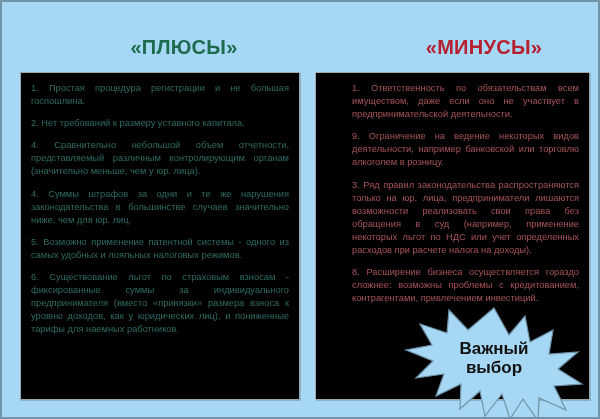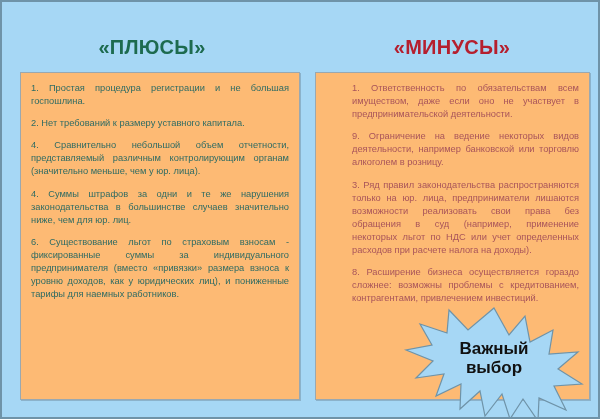--- a/index.html
+++ b/index.html
@@ -44,40 +44,41 @@
     color: #2b2b2b;
     white-space: nowrap;
   }
   .subtitle {
     position: absolute;
     top: 34px;
     font-size: 20px;
     font-weight: bold;
     letter-spacing: 0.3px;
     white-space: nowrap;
+    margin-left: 32px;
   }
   .subtitle-plus {
     left: 0;
     width: 300px;
     text-align: center;
     color: #1d6b4f;
   }
   .subtitle-minus {
     left: 300px;
     width: 300px;
     text-align: center;
     color: #b51f2e;
   }
 
   
   .panel {
     position: absolute;
     box-sizing: border-box;
     top: 70px;
-    background: #fdba74;
+    background: #000000;
     border: 1px solid #9aa8b0;
     box-shadow: 1px 1px 0 rgba(90,110,125,0.35);
     padding: 9px 10px 6px 10px;
     overflow: hidden;
   }
   .panel-plus {
     left: 18px;
     width: 280px;
     height: 328px;
   }
@@ -135,20 +136,21 @@
   <div class="header">
     <div class="subtitle subtitle-plus">«ПЛЮСЫ»</div>
     <div class="subtitle subtitle-minus">«МИНУСЫ»</div>
   </div>
 
   <div class="panel panel-plus">
     <p class="item">1. Простая процедура регистрации и не большая госпошлина.</p>
     <p class="item">2. Нет требований к размеру уставного капитала.</p>
     <p class="item">4. Сравнительно небольшой объем отчетности, представляемый различным контролирующим органам (значительно меньше, чем у юр. лица).</p>
     <p class="item">4. Суммы штрафов за одни и те же нарушения законодательства в большинстве случаев значительно ниже, чем для юр. лиц.</p>
+    <p class="item">5. Возможно применение патентной системы - одного из самых удобных и лояльных налоговых режимов.</p>
     <p class="item">6. Существование льгот по страховым взносам - фиксированные суммы за индивидуального предпринимателя (вместо «привязки» размера взноса к уровню доходов, как у юридических лиц), и пониженные тарифы для наемных работников.</p>
   </div>
 
   <div class="panel panel-minus">
     <p class="item">1. Ответственность по обязательствам  всем имуществом, даже если оно не участвует в предпринимательской деятельности.</p>
     <p class="item">9. Ограничение на ведение некоторых видов деятельности, например банковской или торговлю алкоголем в розницу.</p>
     <p class="item">3. Ряд правил законодательства распространяются только на юр. лица, предприниматели лишаются возможности реализовать свои права без обращения в суд (например, применение некоторых льгот по НДС или учет определенных расходов при расчете налога на доходы).</p>
     <p class="item">8. Расширение бизнеса осуществляется гораздо сложнее: возможны проблемы с кредитованием, контрагентами, привлечением инвестиций.</p>
   </div>
 

